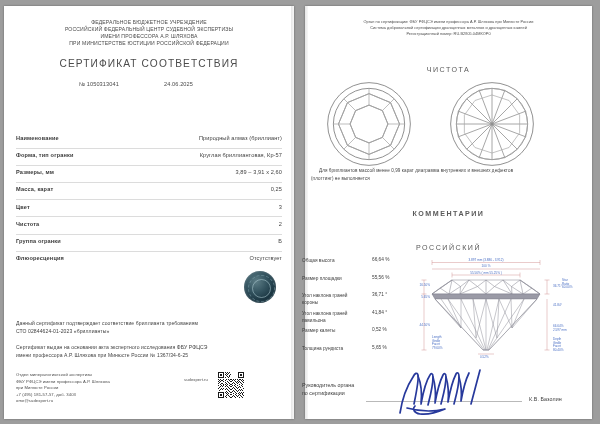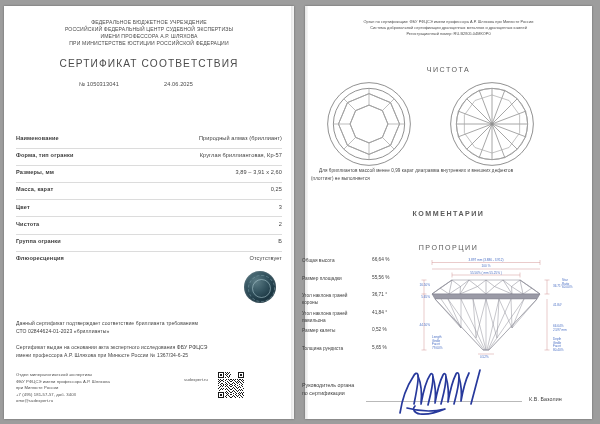--- a/index.html
+++ b/index.html
@@ -394,21 +394,21 @@
         <polygon points="50,9.5 64.6,11.6 78.7,21.3 88.4,35.4 90.5,50 88.4,64.6 78.7,78.7 64.6,88.4 50,90.5 35.4,88.4 21.3,78.7 11.6,64.6 9.5,50 11.6,35.4 21.3,21.3 35.4,11.6"></polygon>
         <polygon points="50,17 69.4,23.3 81.4,39.9 81.4,60.1 69.4,76.7 50,83 30.6,76.7 18.6,60.1 18.6,39.9 30.6,23.3"></polygon>
       </g>
     </svg>
 
     <div class="t small-note" style="left:14px; top:161px;">Для бриллиантов массой менее 0,99 карат диаграмма внутренних и внешних дефектов</div>
     <div class="t small-note" style="left:6px; top:169px;">(плоттинг) не выполняется</div>
 
     <div class="t center section-title" style="left:6px; top:204px; width:275px;font-weight:bold;">КОММЕНТАРИИ</div>
 
-    <div class="t center section-title" style="left:6px; top:238px; width:275px;">ПРОПОРЦИИ</div>
+    <div class="t center section-title" style="left:6px; top:238px; width:275px;">РОССИЙСКИЙ</div>
   </div>
 
   <div id="prop-table">
     <div class="prop-row">
       <span class="prop-name">Общая высота</span>
       <span class="prop-val">66,64 %</span>
     </div>
     <div class="prop-row">
       <span class="prop-name">Размер площадки</span>
       <span class="prop-val">55,56 %</span>

